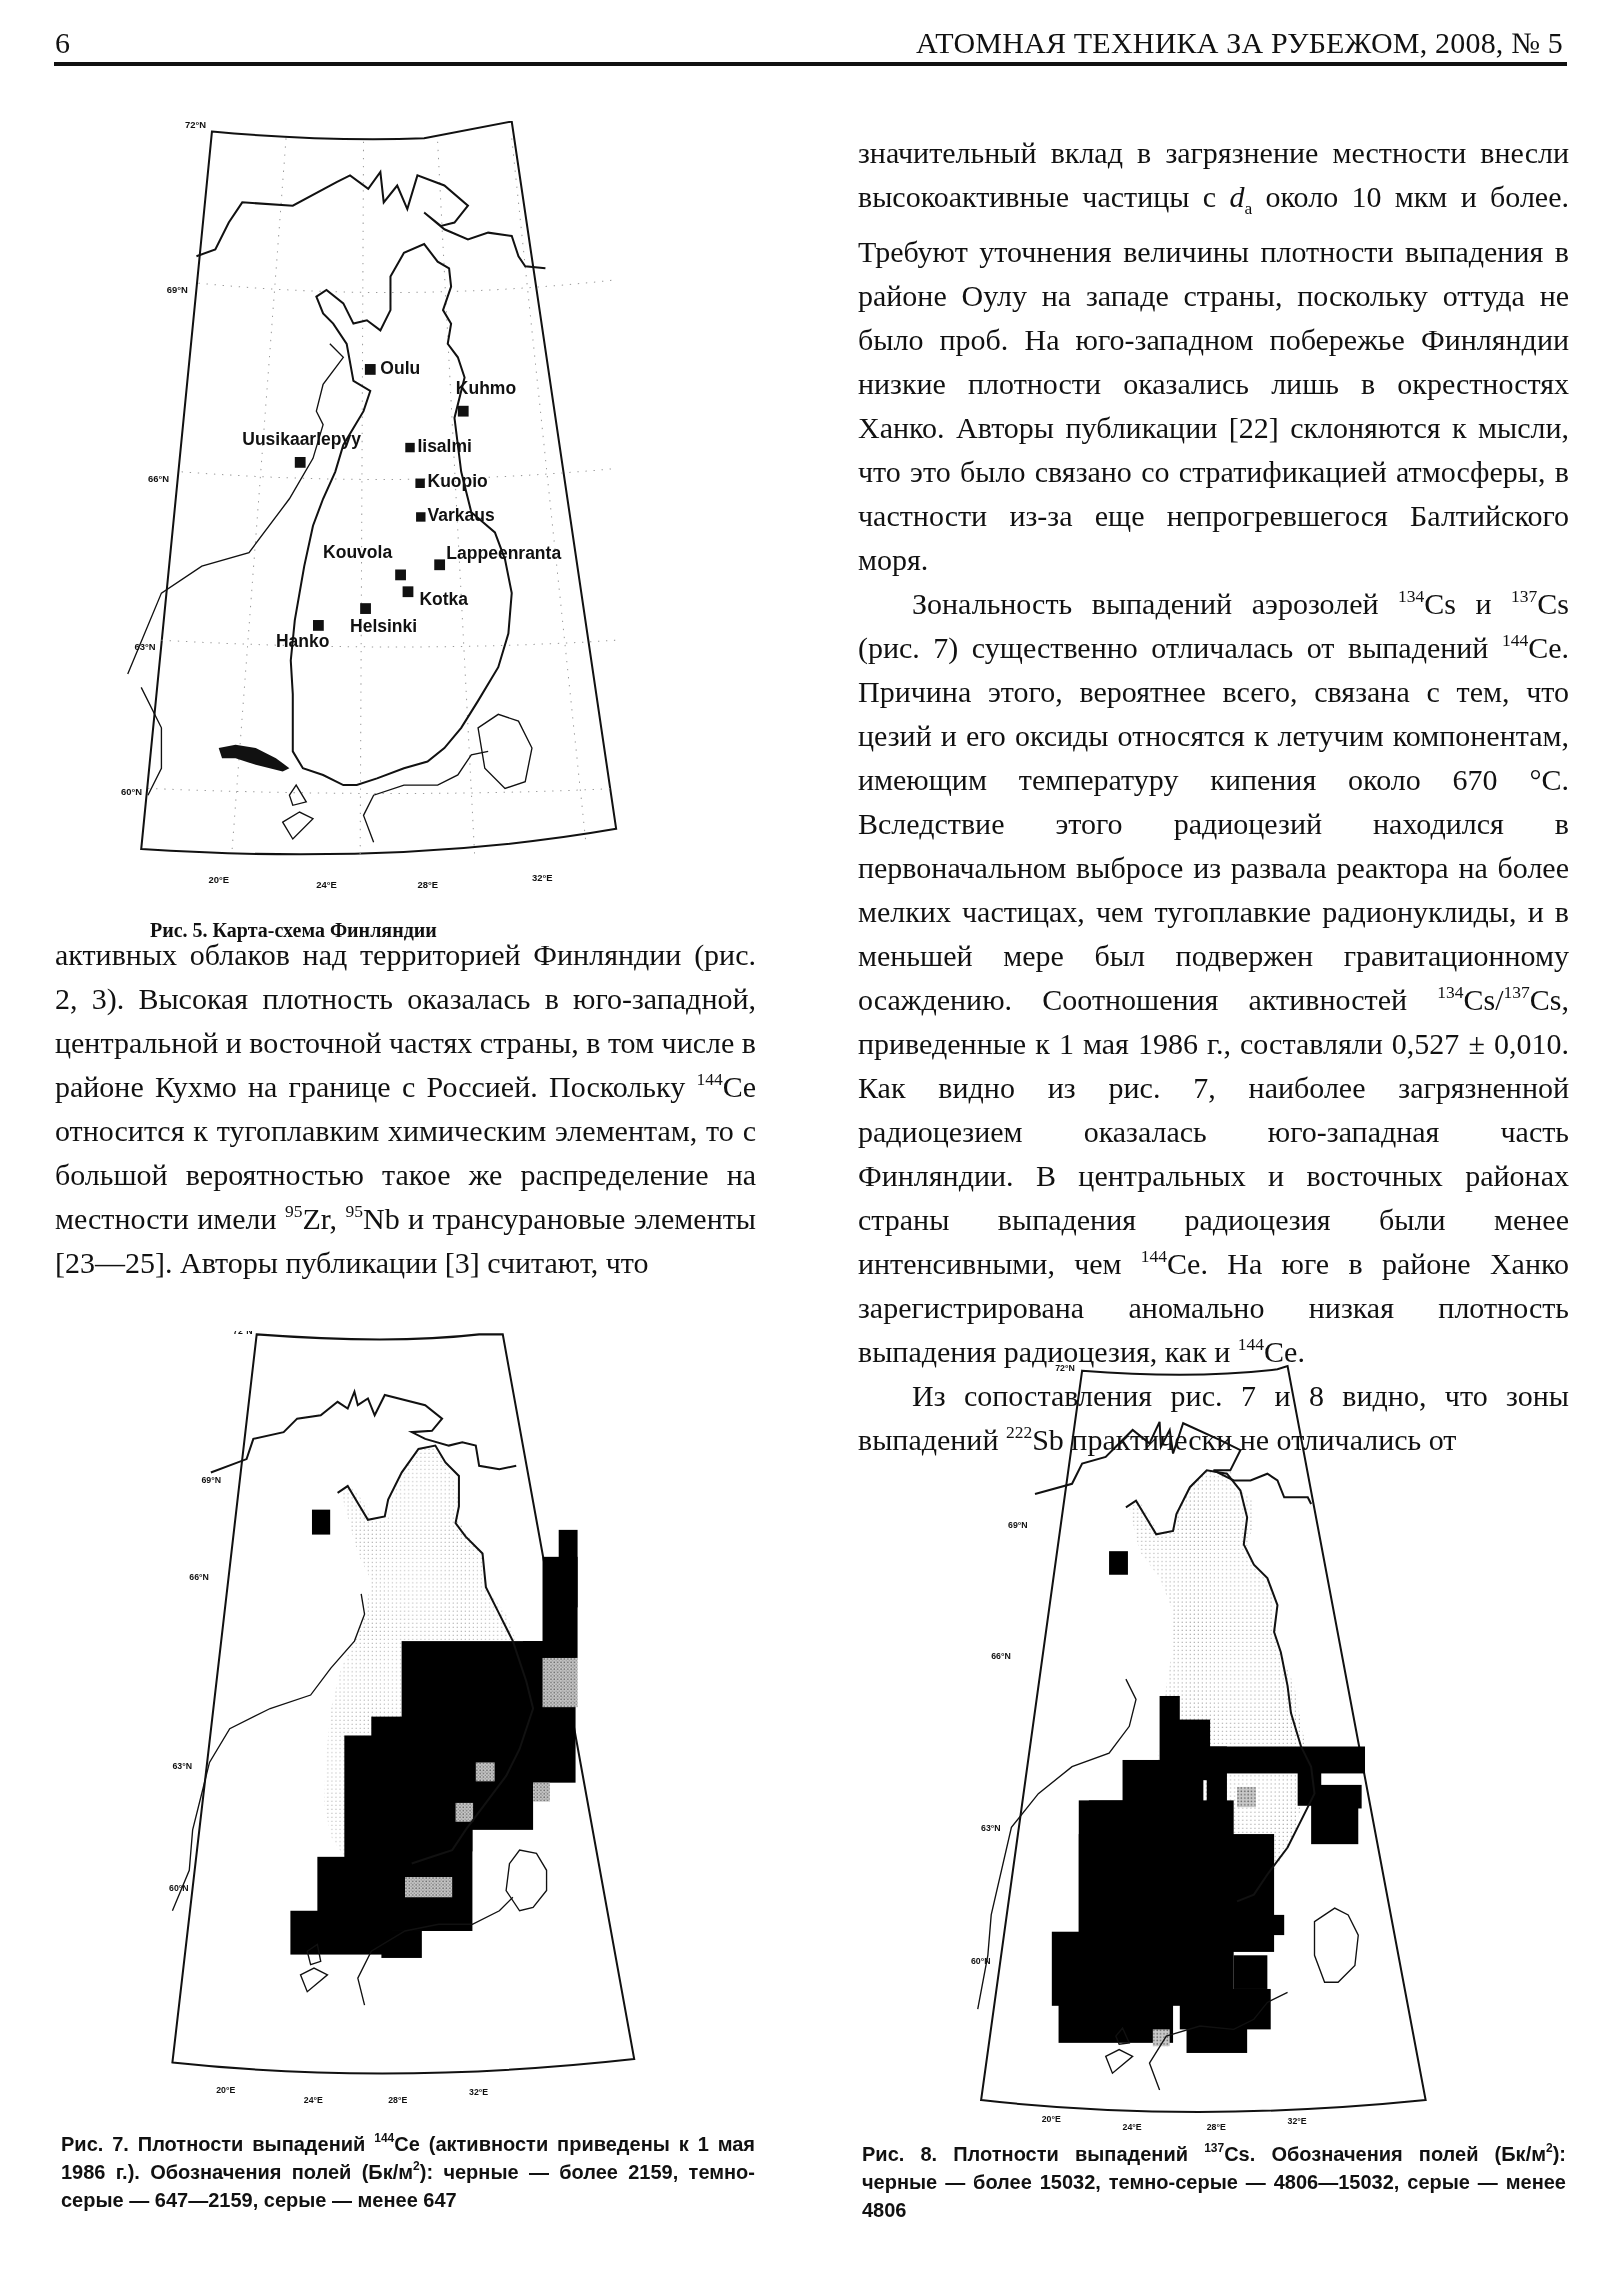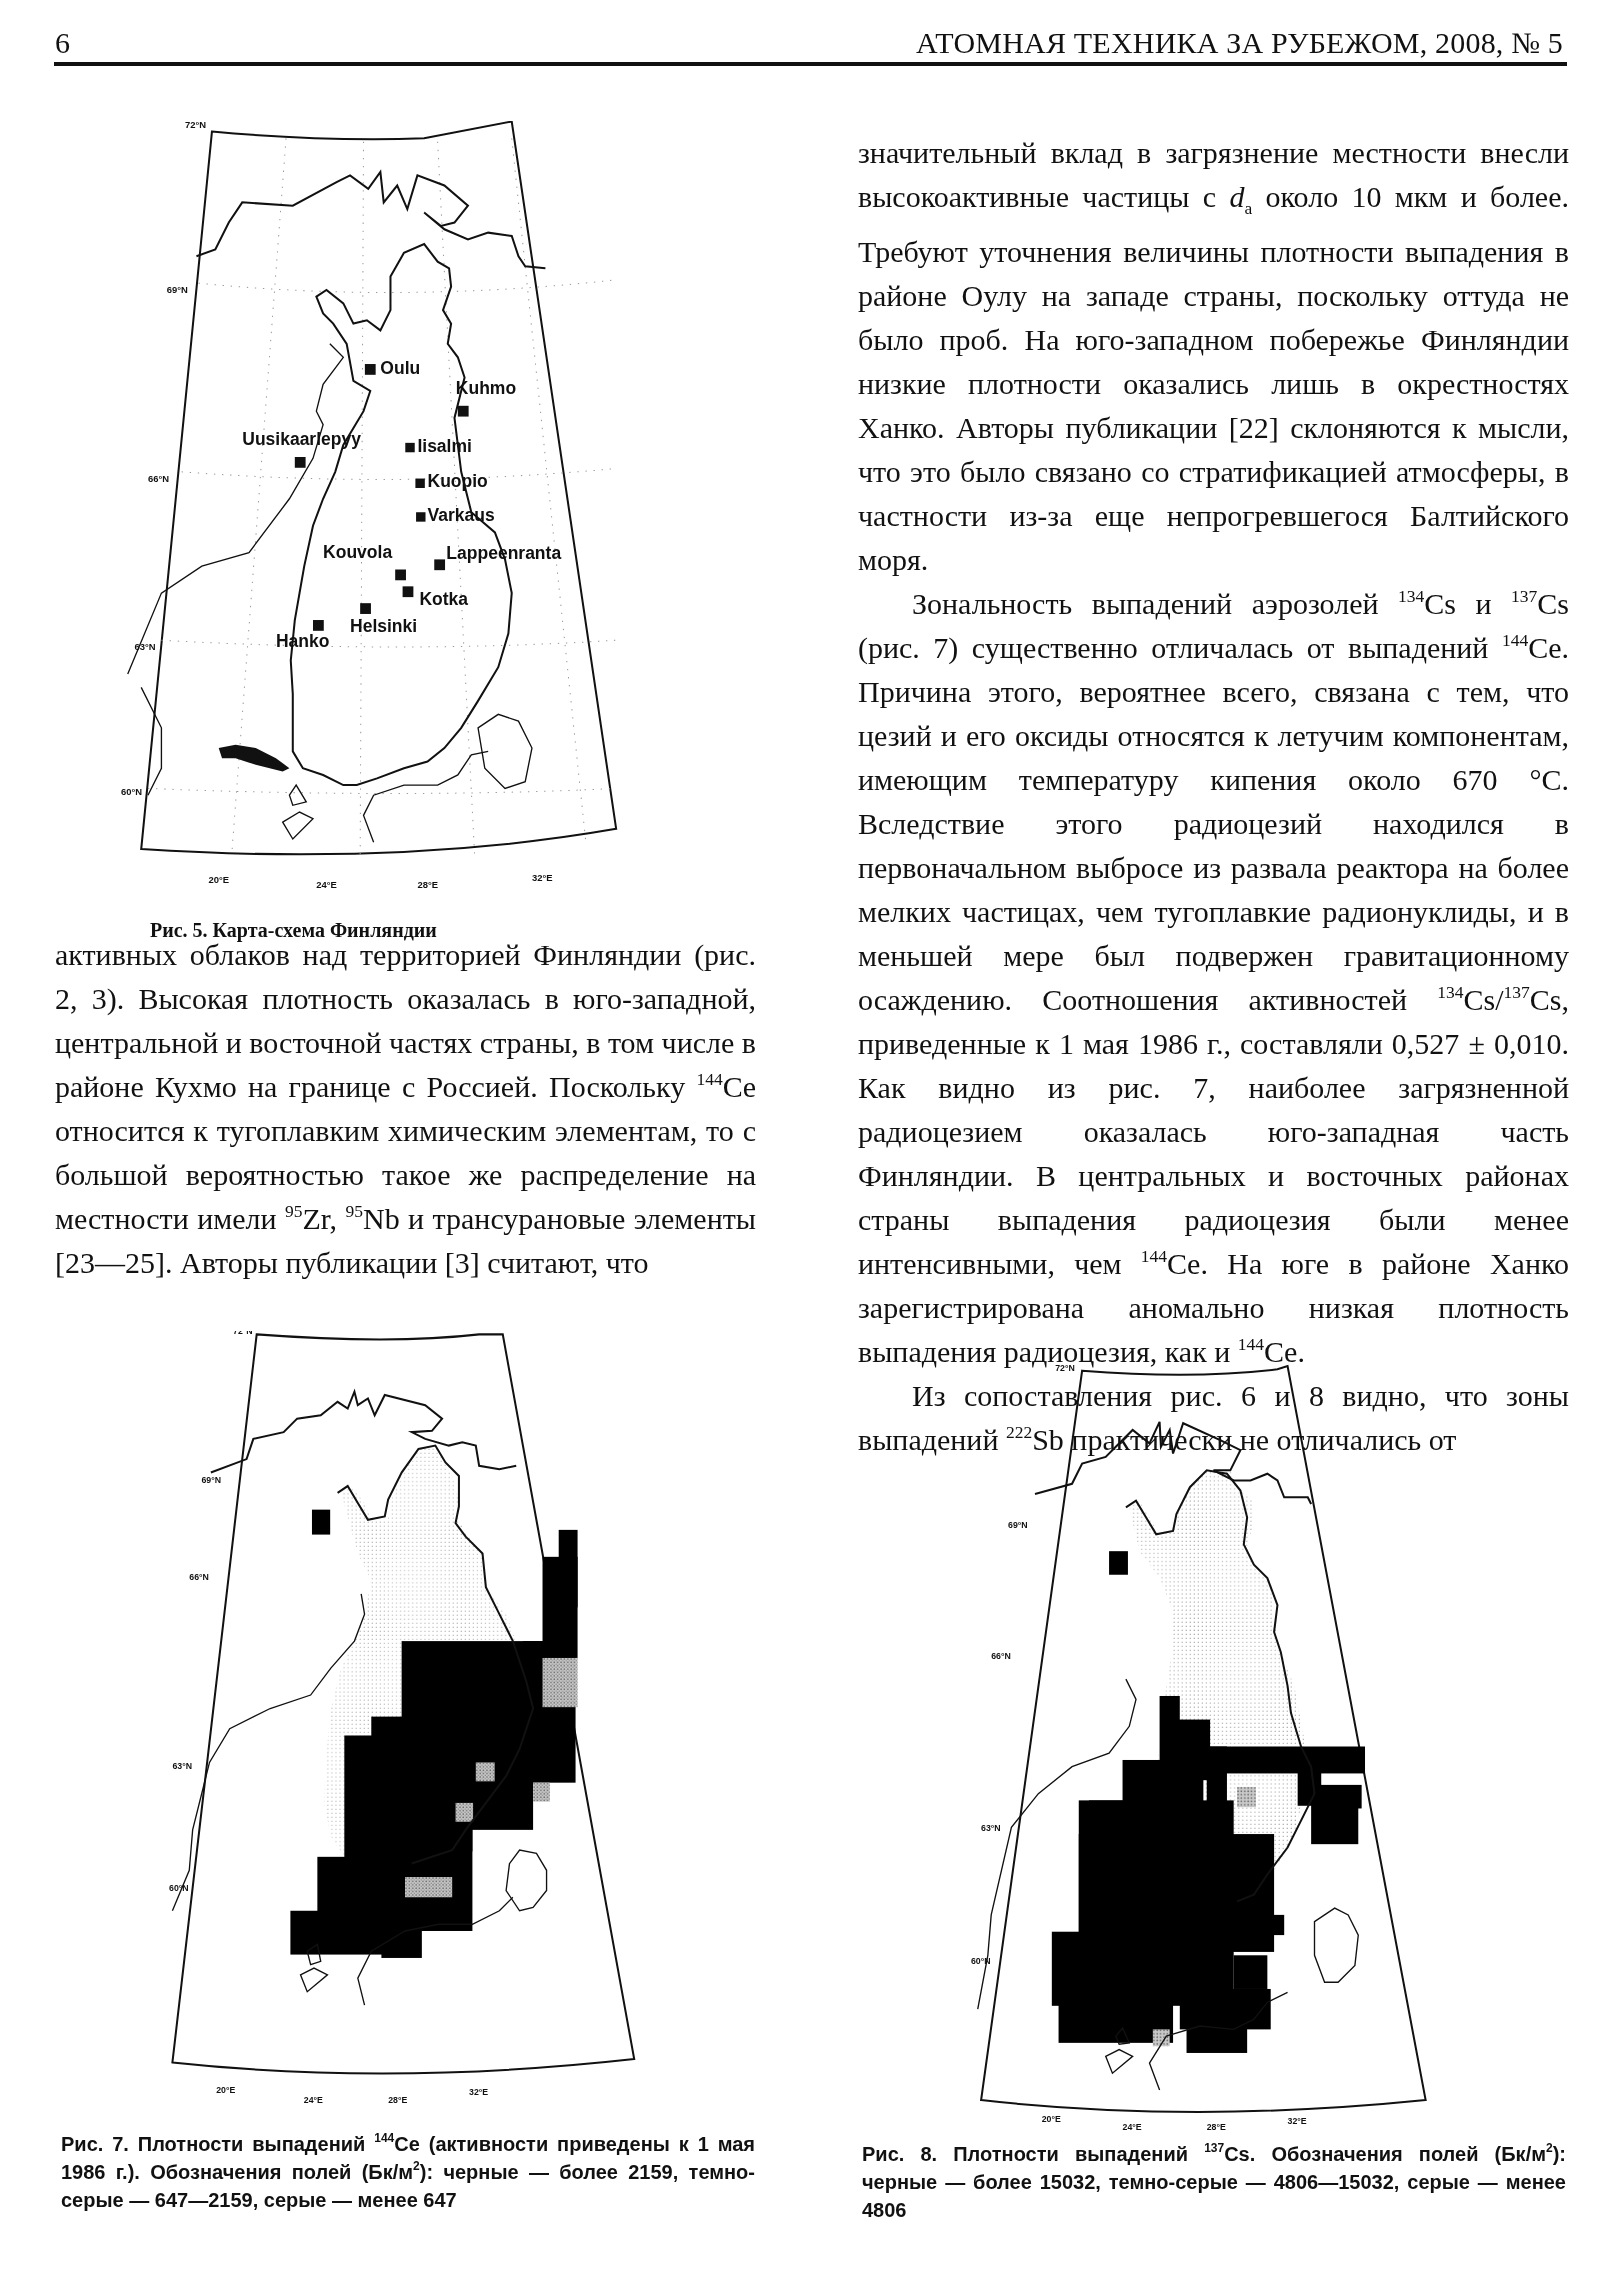--- a/index.html
+++ b/index.html
@@ -107,21 +107,21 @@
 </svg>
 <div class="abs cap-serif" style="left:150px;top:913px;">Рис. 5. Карта-схема Финляндии</div>
 
 <div class="abs col-text" style="left:55px;top:933px;width:701px;">
   <p><span>активных облаков над территорией Финляндии (рис. 2, 3). Высокая плотность оказалась в юго-западной, центральной и восточной частях страны, в том числе в районе Кухмо на границе с Россией. Поскольку </span><sup>144</sup><span>Ce относится к тугоплавким химическим элементам, то с большой вероятностью такое же распределение на местности имели </span><sup>95</sup><span>Zr, </span><sup>95</sup><span>Nb и трансурановые элементы [23—25]. Авторы публикации [3] считают, что</span></p>
 </div>
 
 <div class="abs col-text" style="left:858px;top:131px;width:711px;">
   <p><span>значительный вклад в загрязнение местности внесли высокоактивные частицы с </span><i>d</i><sub style="font-size:17.5px">a</sub><span> около 10 мкм и более. Требуют уточнения величины плотности выпадения в районе Оулу на западе страны, поскольку оттуда не было проб. На юго-западном побережье Финляндии низкие плотности оказались лишь в окрестностях Ханко. Авторы публикации [22] склоняются к мысли, что это было связано со стратификацией атмосферы, в частности из-за еще непрогревшегося Балтийского моря.</span></p>
   <p class="ind"><span>Зональность выпадений аэрозолей </span><sup>134</sup><span>Cs и </span><sup>137</sup><span>Cs (рис. 7) существенно отличалась от выпадений </span><sup>144</sup><span>Ce. Причина этого, вероятнее всего, связана с тем, что цезий и его оксиды относятся к летучим компонентам, имеющим температуру кипения около 670 °C. Вследствие этого радиоцезий находился в первоначальном выбросе из развала реактора на более мелких частицах, чем тугоплавкие радионуклиды, и в меньшей мере был подвержен гравитационному осаждению. Соотношения активностей </span><sup>134</sup><span>Cs/</span><sup>137</sup><span>Cs, приведенные к 1 мая 1986 г., составляли 0,527 ± 0,010. Как видно из рис. 7, наиболее загрязненной радиоцезием оказалась юго-западная часть Финляндии. В центральных и восточных районах страны выпадения радиоцезия были менее интенсивными, чем </span><sup>144</sup><span>Ce. На юге в районе Ханко зарегистрирована аномально низкая плотность выпадения радиоцезия, как и </span><sup>144</sup><span>Ce.</span></p>
-  <p class="ind"><span>Из сопоставления рис. 6 и 8 видно, что зоны выпадений </span><sup>222</sup><span>Sb практически не отличались от</span></p>
+  <p class="ind"><span>Из сопоставления рис. 7 и 8 видно, что зоны выпадений </span><sup>222</sup><span>Sb практически не отличались от</span></p>
 </div>
 
 <svg class="abs" style="left:169px;top:1331px;" width="472" height="782" viewBox="0 0 700 1160">
   <defs>
     <pattern id="light6" width="6" height="6" patternUnits="userSpaceOnUse">
       <rect width="6" height="6" fill="#fff"></rect>
       <circle cx="1.5" cy="1.5" r="0.9" fill="#aaa"></circle>
     </pattern>
     <pattern id="dark6" width="5" height="5" patternUnits="userSpaceOnUse">
       <rect width="5" height="5" fill="#c8c8c8"></rect>

